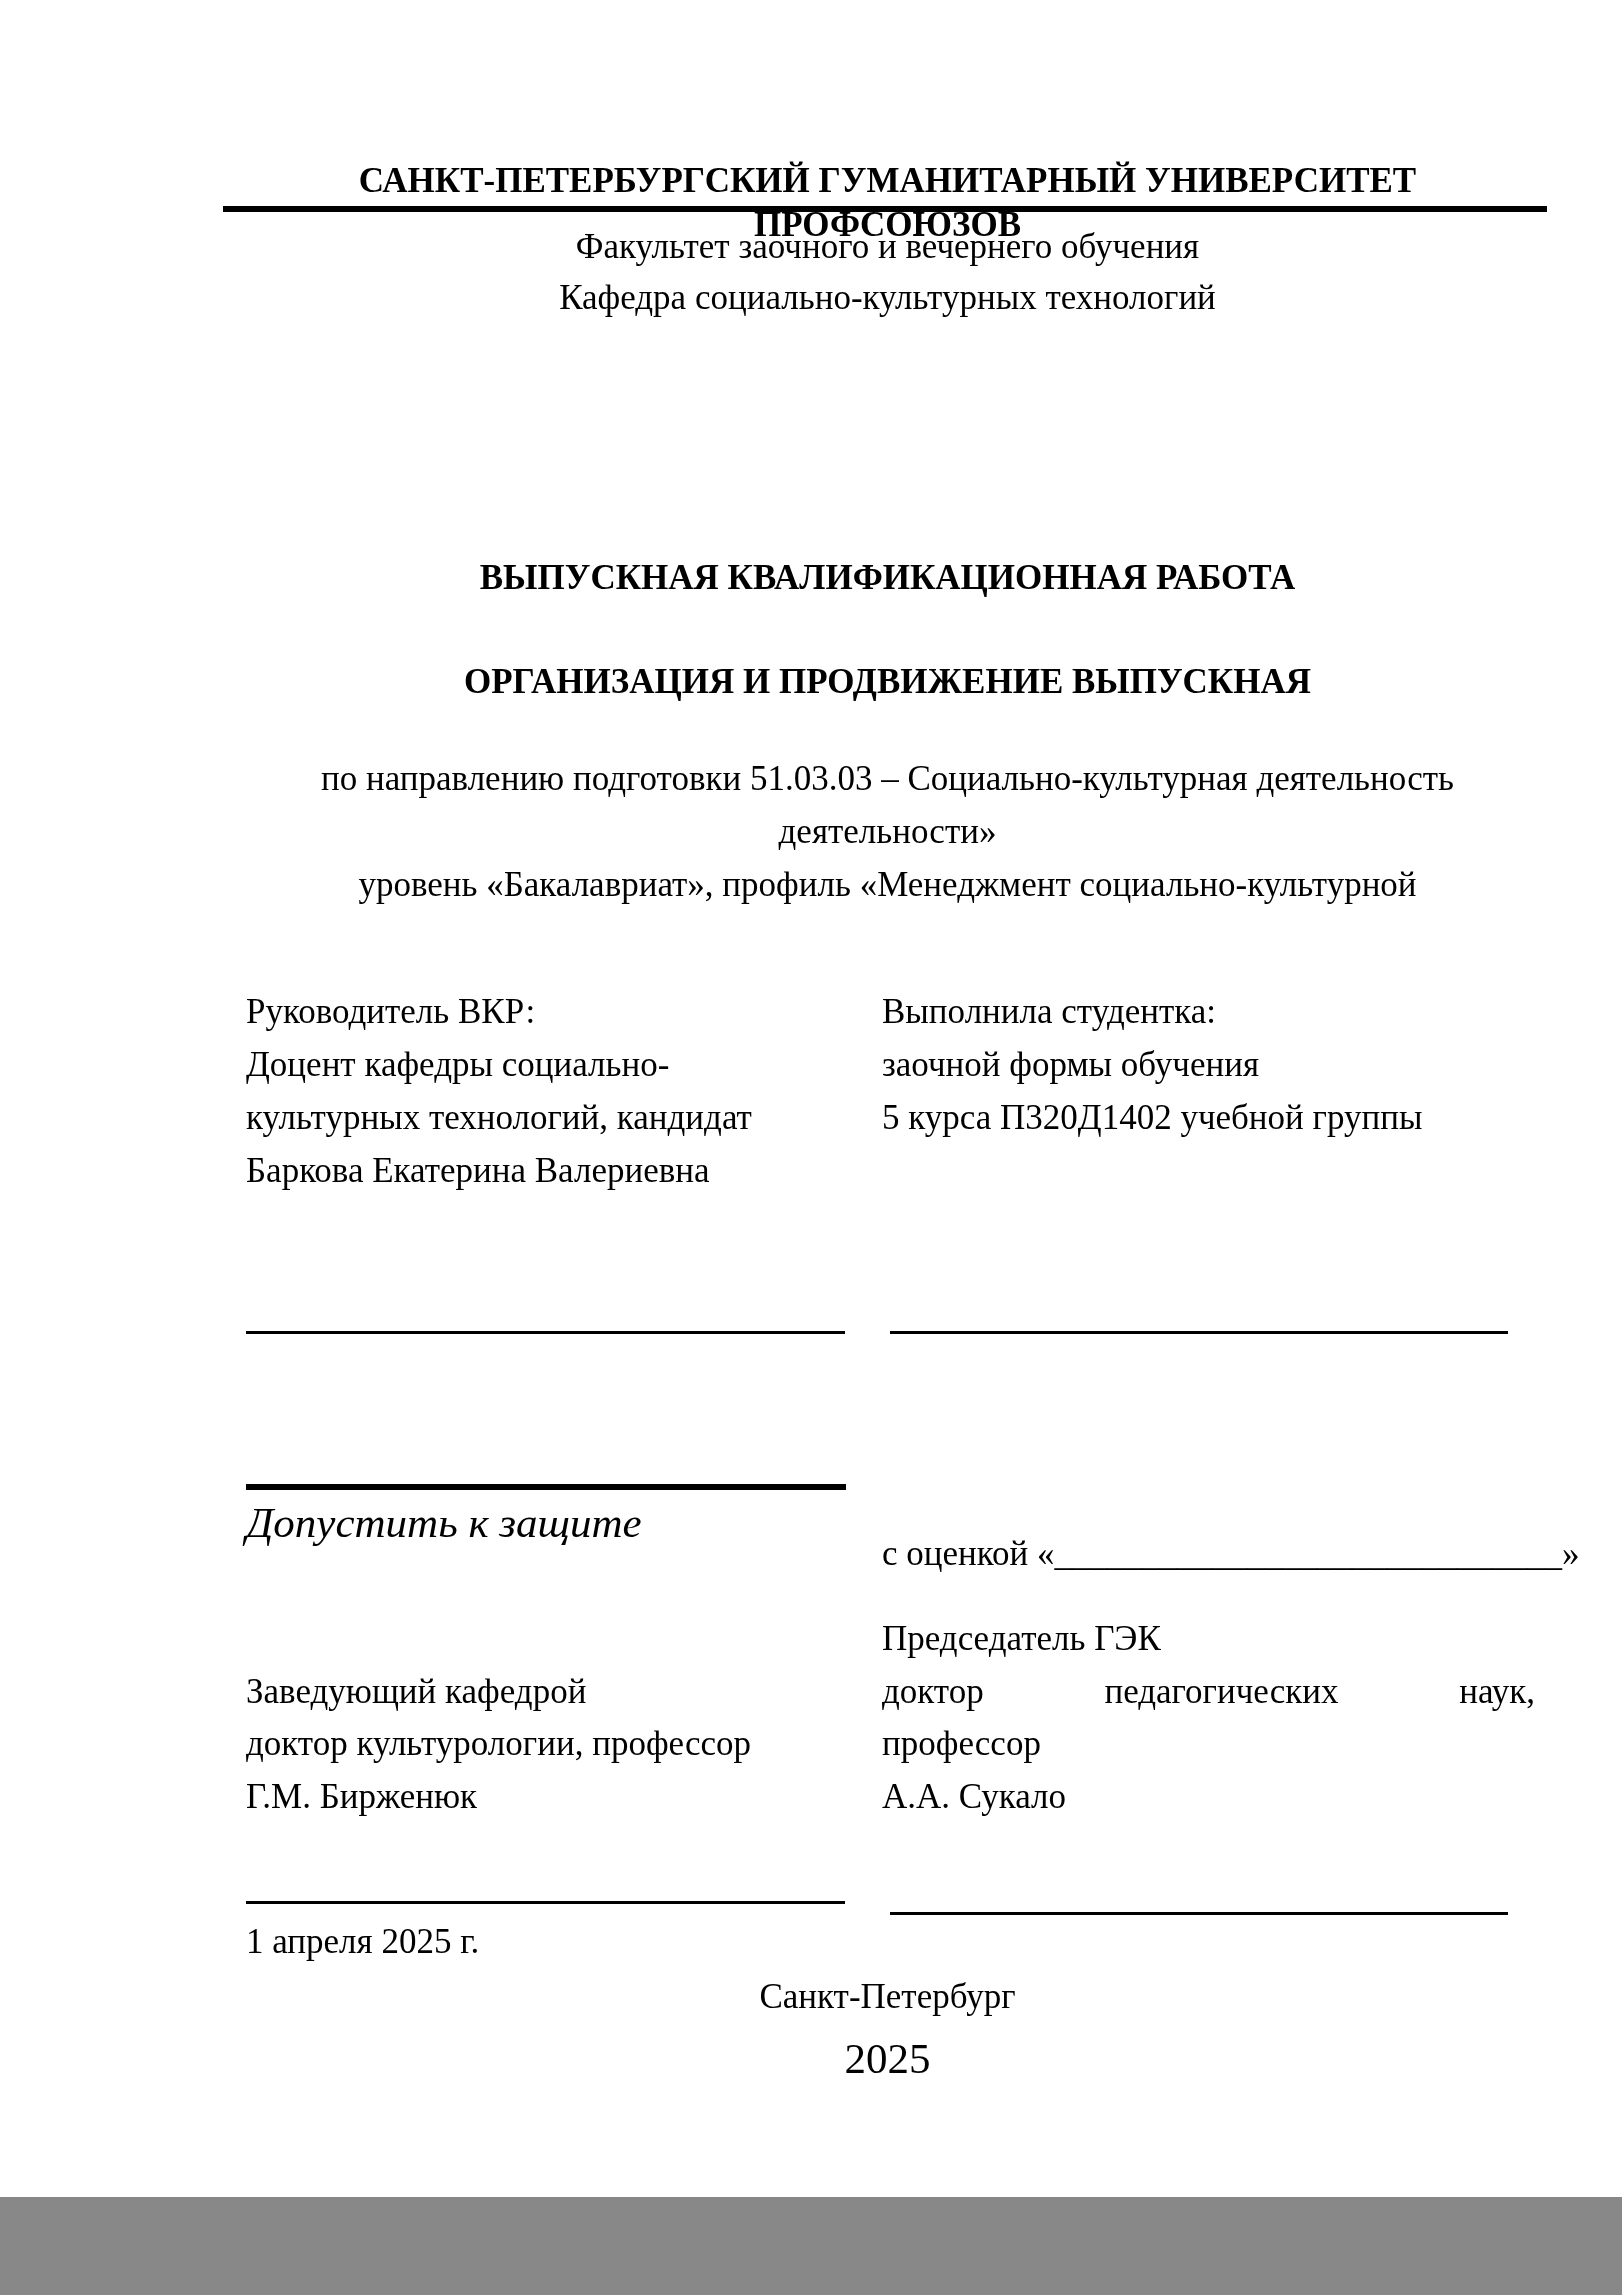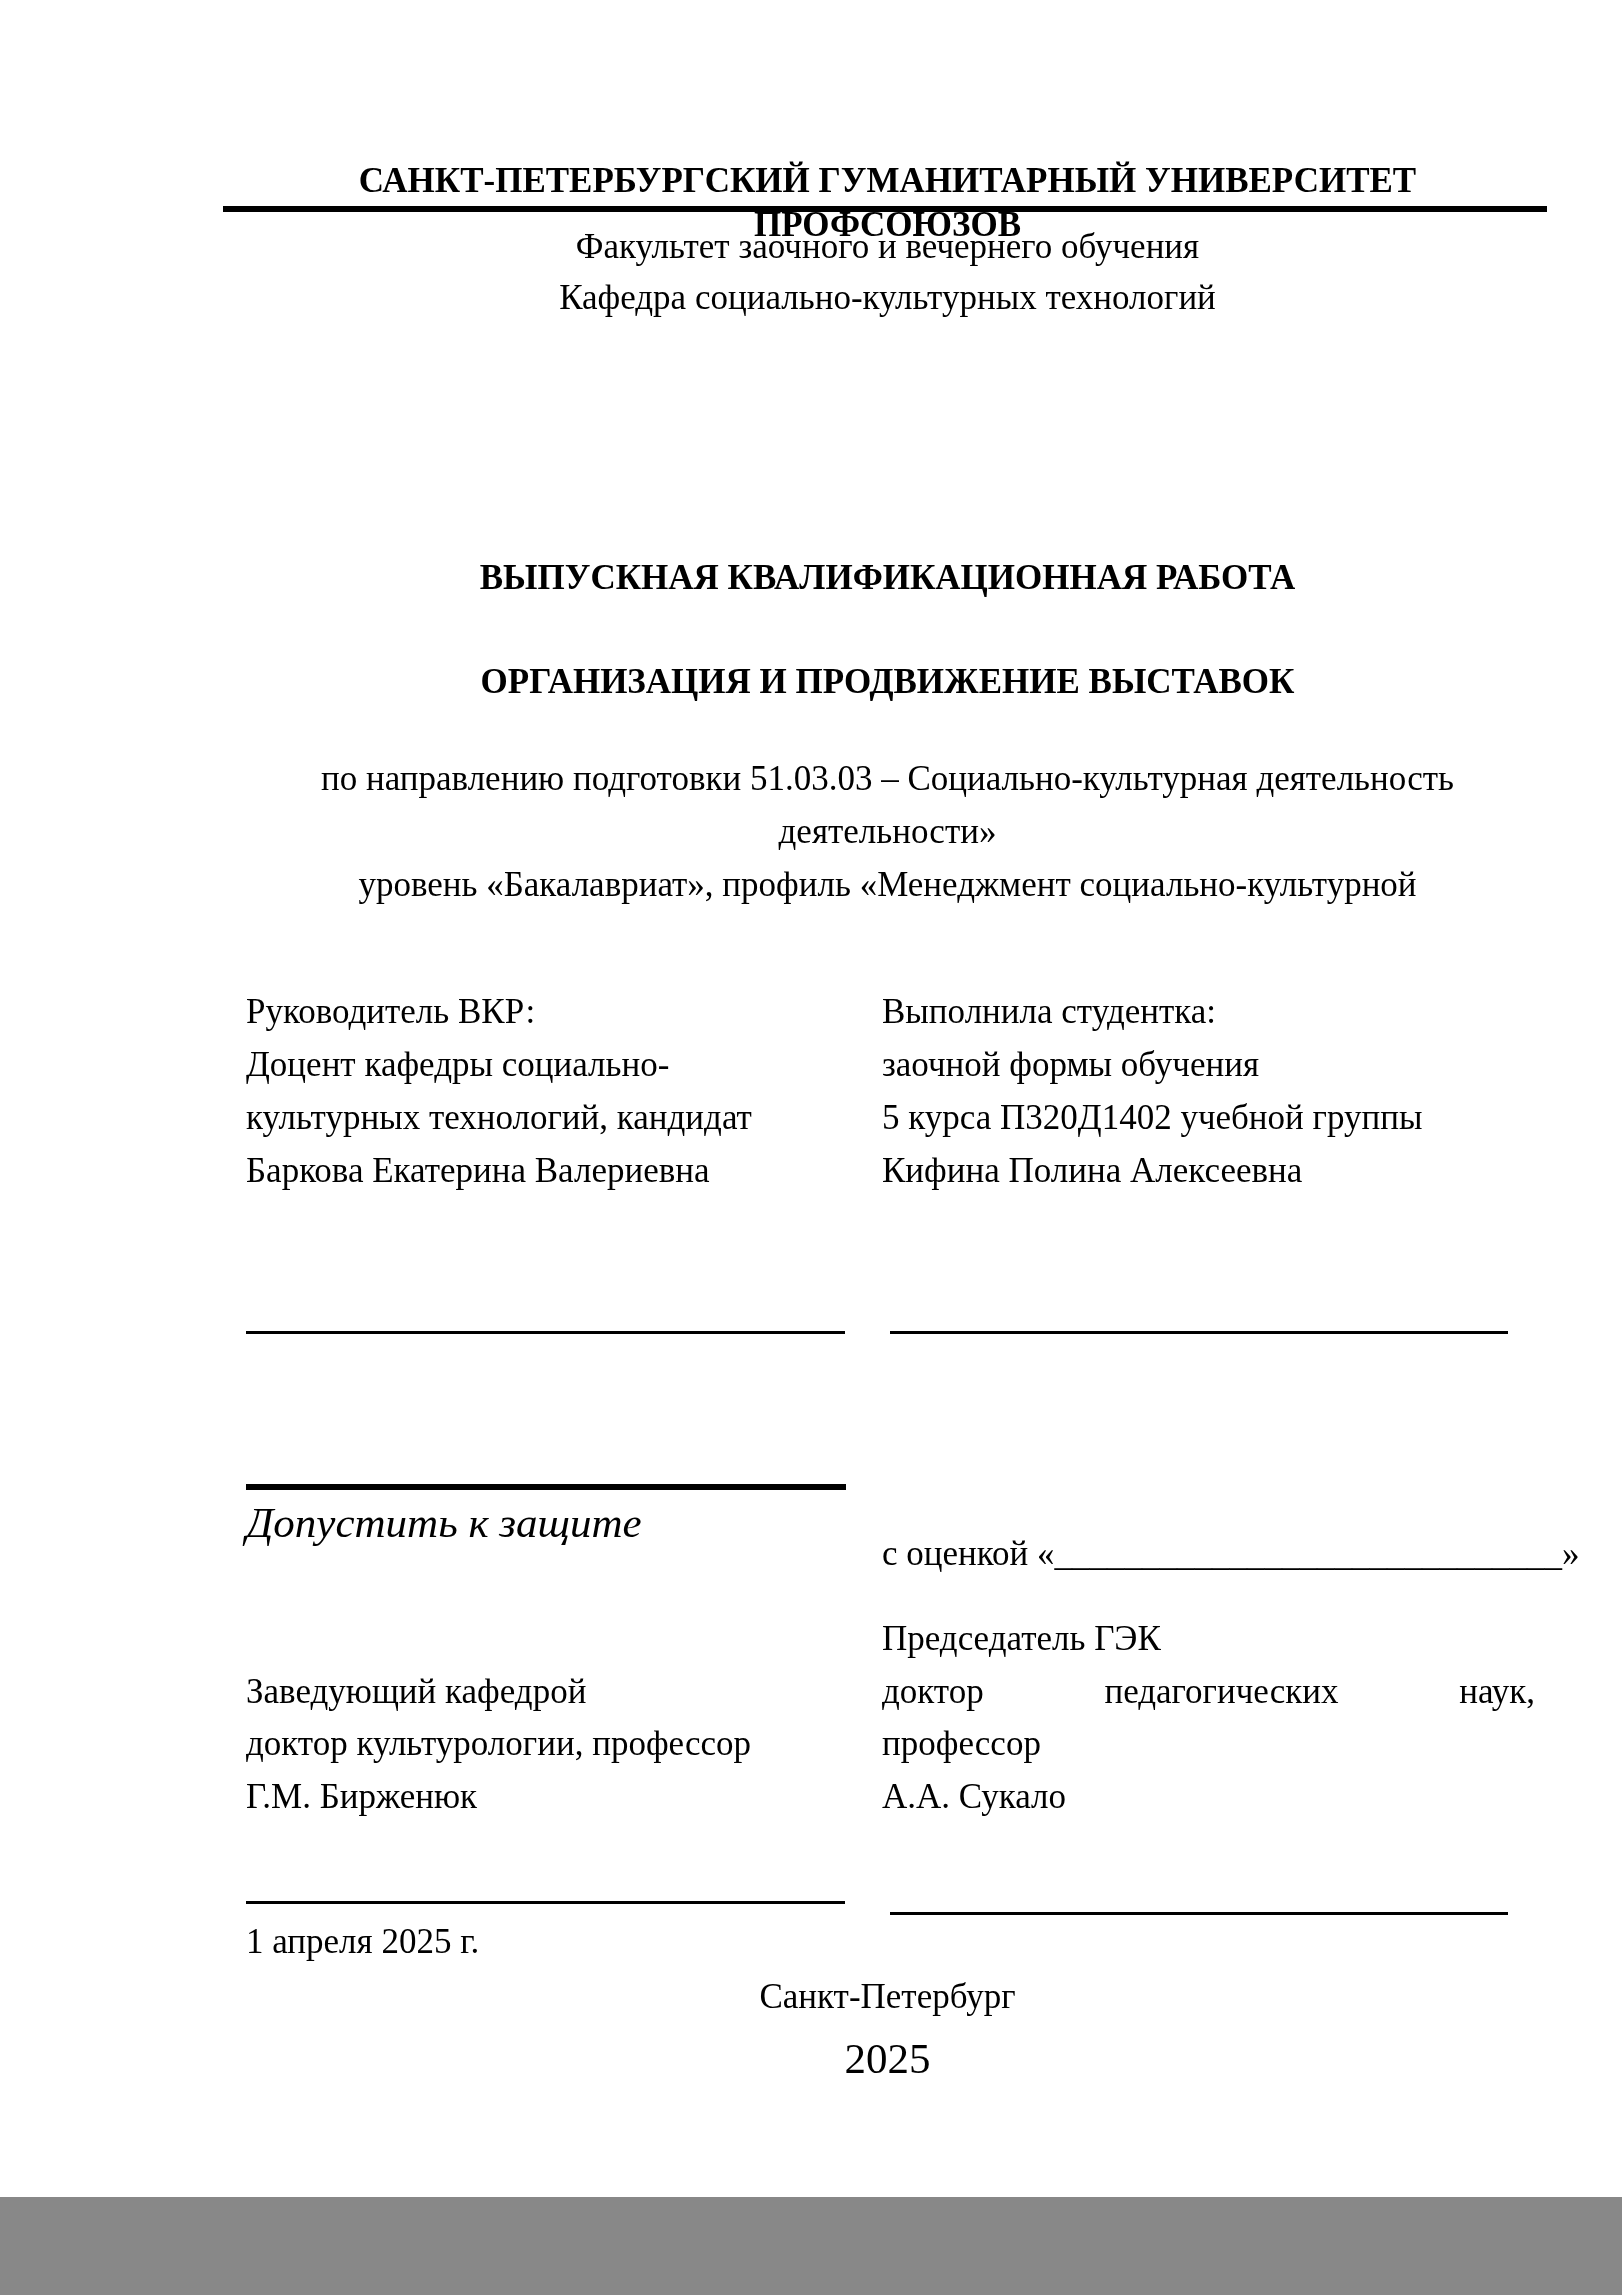--- a/index.html
+++ b/index.html
@@ -31,40 +31,39 @@
 <body>
 
 <div class="page">
 
   <div class="abs content-width center bold" style="top:159px;">САНКТ-ПЕТЕРБУРГСКИЙ ГУМАНИТАРНЫЙ УНИВЕРСИТЕТ ПРОФСОЮЗОВ</div>
   <div class="abs rule" style="top:206px; left:223px; width:1324px; height:6.3px;"></div>
   <div class="abs content-width center" style="top:225px;">Факультет заочного и вечернего обучения</div>
   <div class="abs content-width center" style="top:276px;">Кафедра социально-культурных технологий</div>
 
   <div class="abs content-width center bold" style="top:556px;">ВЫПУСКНАЯ КВАЛИФИКАЦИОННАЯ РАБОТА</div>
-  <div class="abs content-width center bold" style="top:660px;">ОРГАНИЗАЦИЯ И ПРОДВИЖЕНИЕ ВЫСТАВОК</div>
+  <div class="abs content-width center bold" style="top:660px;">ОРГАНИЗАЦИЯ И ПРОДВИЖЕНИЕ ВЫПУСКНАЯ</div>
 
   <div class="abs content-width center lines" style="top:752px;">
     <div>по направлению подготовки 51.03.03 – Социально-культурная деятельность</div>
     <div>деятельности»</div>
     <div>уровень «Бакалавриат», профиль «Менеджмент социально-культурной</div>
   </div>
 
   <div class="abs leftcol lines" style="top:985px;">
     <div>Руководитель ВКР:</div>
     <div>Доцент кафедры социально-</div>
     <div>культурных технологий, кандидат</div>
     <div>Баркова Екатерина Валериевна</div>
   </div>
 
   <div class="abs rightcol lines" style="top:985px;">
     <div>Выполнила студентка:</div>
     <div>заочной формы обучения</div>
     <div>5 курса П320Д1402 учебной группы</div>
-    <div>Кифина Полина Алексеевна</div>
   </div>
 
   <div class="abs sigline" style="top:1331px; left:246px; width:599px;"></div>
   <div class="abs sigline" style="top:1331px; left:890px; width:618px;"></div>
 
 
   <div class="abs rule" style="top:1484px; left:246px; width:600px; height:6.3px;"></div>
   <div class="abs italic small" style="top:1496px; left:246px;">Допустить к защите</div>
 
   <div class="abs rightcol" style="top:1532px; white-space:nowrap;">

